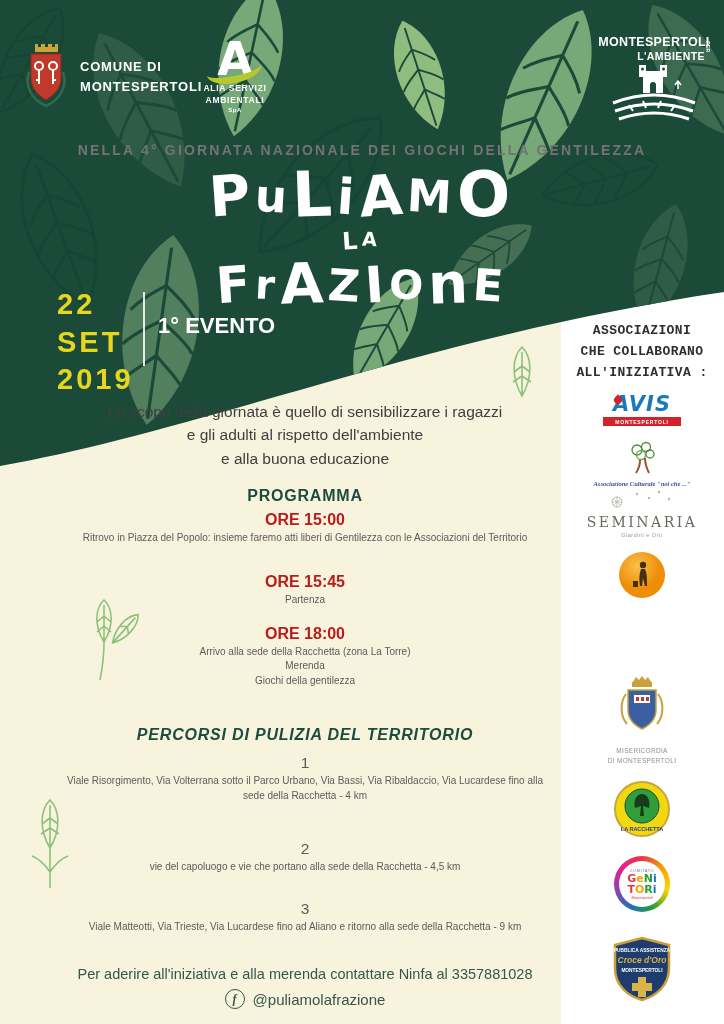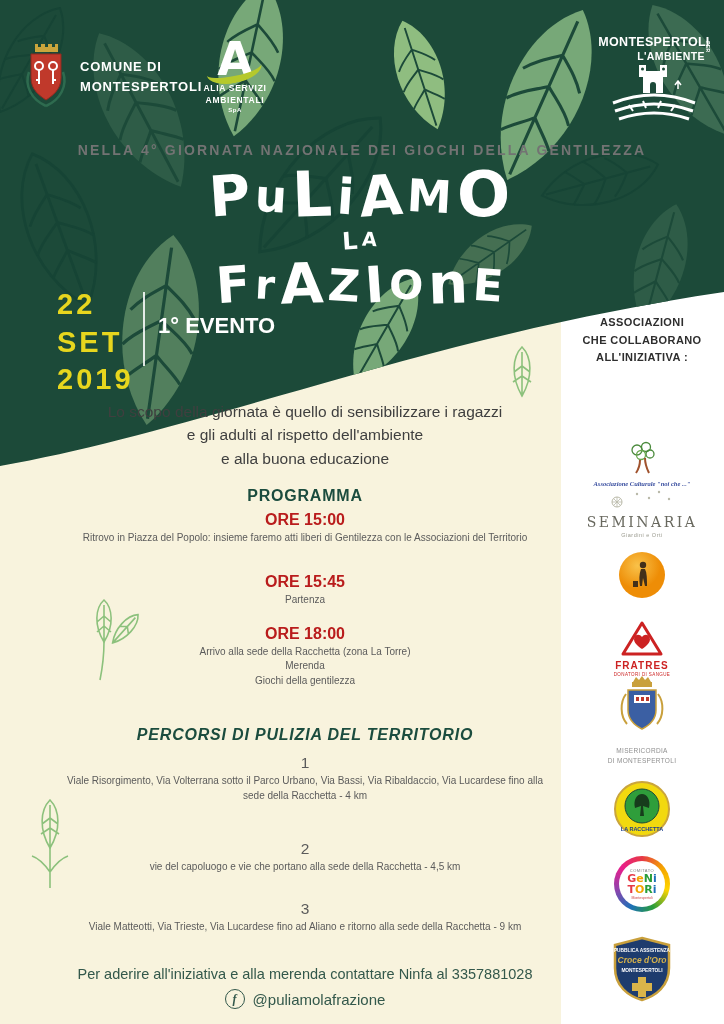--- a/index.html
+++ b/index.html
@@ -62,21 +62,21 @@
   
   .footer{top:966px;color:#33584b;font-size:14.5px;}
   .social-row{margin-top:7px;display:flex;align-items:center;justify-content:center;gap:8px;}
   .fb{display:inline-flex;align-items:center;justify-content:center;width:18px;height:18px;
       border:1.5px solid #33584b;border-radius:50%;font-family:"Liberation Serif",serif;
       font-weight:700;font-style:italic;font-size:12px;}
   .handle{font-size:15px;}
 
   
   .sb{position:absolute;left:566px;width:152px;text-align:center;}
-  .sb-head{top:314px;color:#2e2e2e;font-weight:700;font-size:11px;line-height:1.6;letter-spacing:.4px;}
+  .sb-head{top:321px;color:#2e2e2e;font-weight:700;font-size:13px;line-height:1.6;letter-spacing:.4px;font-family:Liberation Mono, monospace;}
   .avis{top:392px;}
   .avis-name{position:relative;display:inline-block;color:#1879bf;font-weight:700;
       font-style:italic;font-size:21px;letter-spacing:1px;font-family:"DejaVu Sans",sans-serif;}
   .avis-drop{position:absolute;left:1px;top:4px;width:8px;height:8px;background:#d3222a;
       border-radius:50% 0 50% 50%;transform:rotate(-45deg);}
   .avis-bar{margin:1px auto 0;width:78px;background:#d3222a;color:#fff;font-weight:700;
       font-size:5px;letter-spacing:.8px;padding:1.5px 0;}
   .noiche{top:440px;}
   .noiche-label{margin-top:2px;color:#3a4fa0;font-family:"Liberation Serif",serif;
       font-style:italic;font-weight:700;font-size:6.5px;}
@@ -260,20 +260,27 @@
     <path d="M22,4 C32,14 33,34 22,52 C11,34 12,14 22,4 Z M22,9 L22,50 M22,22 L30,28 M22,32 L31,38 M22,22 L14,28 M22,32 L13,38" stroke="#8cc17c" stroke-width="1.6" fill="none"></path>
     <path d="M22,52 L22,92 M22,76 C15,66 10,62 4,60 M22,76 C29,66 34,62 40,60" stroke="#8cc17c" stroke-width="1.6" fill="none"></path>
   </svg>
 
   <div class="sb sb-head">
     <div>ASSOCIAZIONI</div>
     <div>CHE COLLABORANO</div>
     <div>ALL'INIZIATIVA :</div>
   </div>
 
+  <div class="sb avis">
+    <div class="avis-name">
+      <span class="avis-drop"></span>
+      <span>AVIS</span>
+    </div>
+    <div class="avis-bar">MONTESPERTOLI</div>
+  </div>
 
   <div class="sb noiche">
     <svg width="34" height="34" viewBox="0 0 34 34">
       <circle cx="12" cy="10" r="5" fill="none" stroke="#4a8a3c" stroke-width="1.3"></circle>
       <circle cx="21" cy="7" r="4.5" fill="none" stroke="#4a8a3c" stroke-width="1.3"></circle>
       <circle cx="25" cy="14" r="4" fill="none" stroke="#4a8a3c" stroke-width="1.3"></circle>
       <circle cx="16" cy="15" r="4.5" fill="none" stroke="#6aa84f" stroke-width="1.3"></circle>
       <path d="M15,20 C15,26 13,30 11,33 M20,18 C20,25 22,29 24,33" stroke="#a0522d" stroke-width="2" fill="none"></path>
     </svg>
     <div class="noiche-label">Associazione Culturale "noi che ..."</div>
@@ -300,28 +307,20 @@
             <stop offset="100%" stop-color="#ee8d06"></stop>
           </radialGradient>
         </defs>
       <circle cx="25" cy="25" r="23" fill="url(#og)"></circle>
       <circle cx="26" cy="15" r="3.2" fill="#43301a"></circle>
       <path d="M24,19 C22,24 22,30 23,36 L25,36 L26,28 L28,36 L30,36 C30,29 30,23 28,19 Z" fill="#43301a"></path>
       <rect x="16" y="31" width="5" height="6" fill="#43301a"></rect>
     </svg>
   </div>
 
-  <div class="sb fratres">
-    <svg width="46" height="40" viewBox="0 0 46 40">
-      <polygon points="23,5 42,36 4,36" fill="#fff" stroke="#cc2222" stroke-width="3" stroke-linejoin="round"></polygon>
-      <path d="M23,19 c-3,-4 -8,-2 -8,2.5 c0,4.5 8,9.5 8,9.5 c0,0 8,-5 8,-9.5 c0,-4.5 -5,-6.5 -8,-2.5 Z" fill="#cc2222"></path>
-    </svg>
-    <div class="fratres-name">FRATRES</div>
-    <div class="fratres-sub">DONATORI DI SANGUE</div>
-  </div>
 
   <div class="sb miseri">
     <svg width="48" height="62" viewBox="0 0 48 62">
       <path d="M15,8 l3,-5 l3,3 l3,-4 l3,4 l3,-3 l3,5 Z" fill="#c9a03c"></path>
       <rect x="14" y="8" width="20" height="5" fill="#c9a03c"></rect>
       <path d="M10,16 h28 v20 c0,10 -8,16 -14,19 c-6,-3 -14,-9 -14,-19 Z" fill="#3b5fa3" stroke="#c9a03c" stroke-width="1.5"></path>
       <rect x="16" y="21" width="16" height="8" fill="#fff"></rect>
       <rect x="18" y="23" width="3" height="4" fill="#c0392b"></rect>
       <rect x="23" y="23" width="3" height="4" fill="#c0392b"></rect>
       <rect x="28" y="23" width="3" height="4" fill="#c0392b"></rect>

